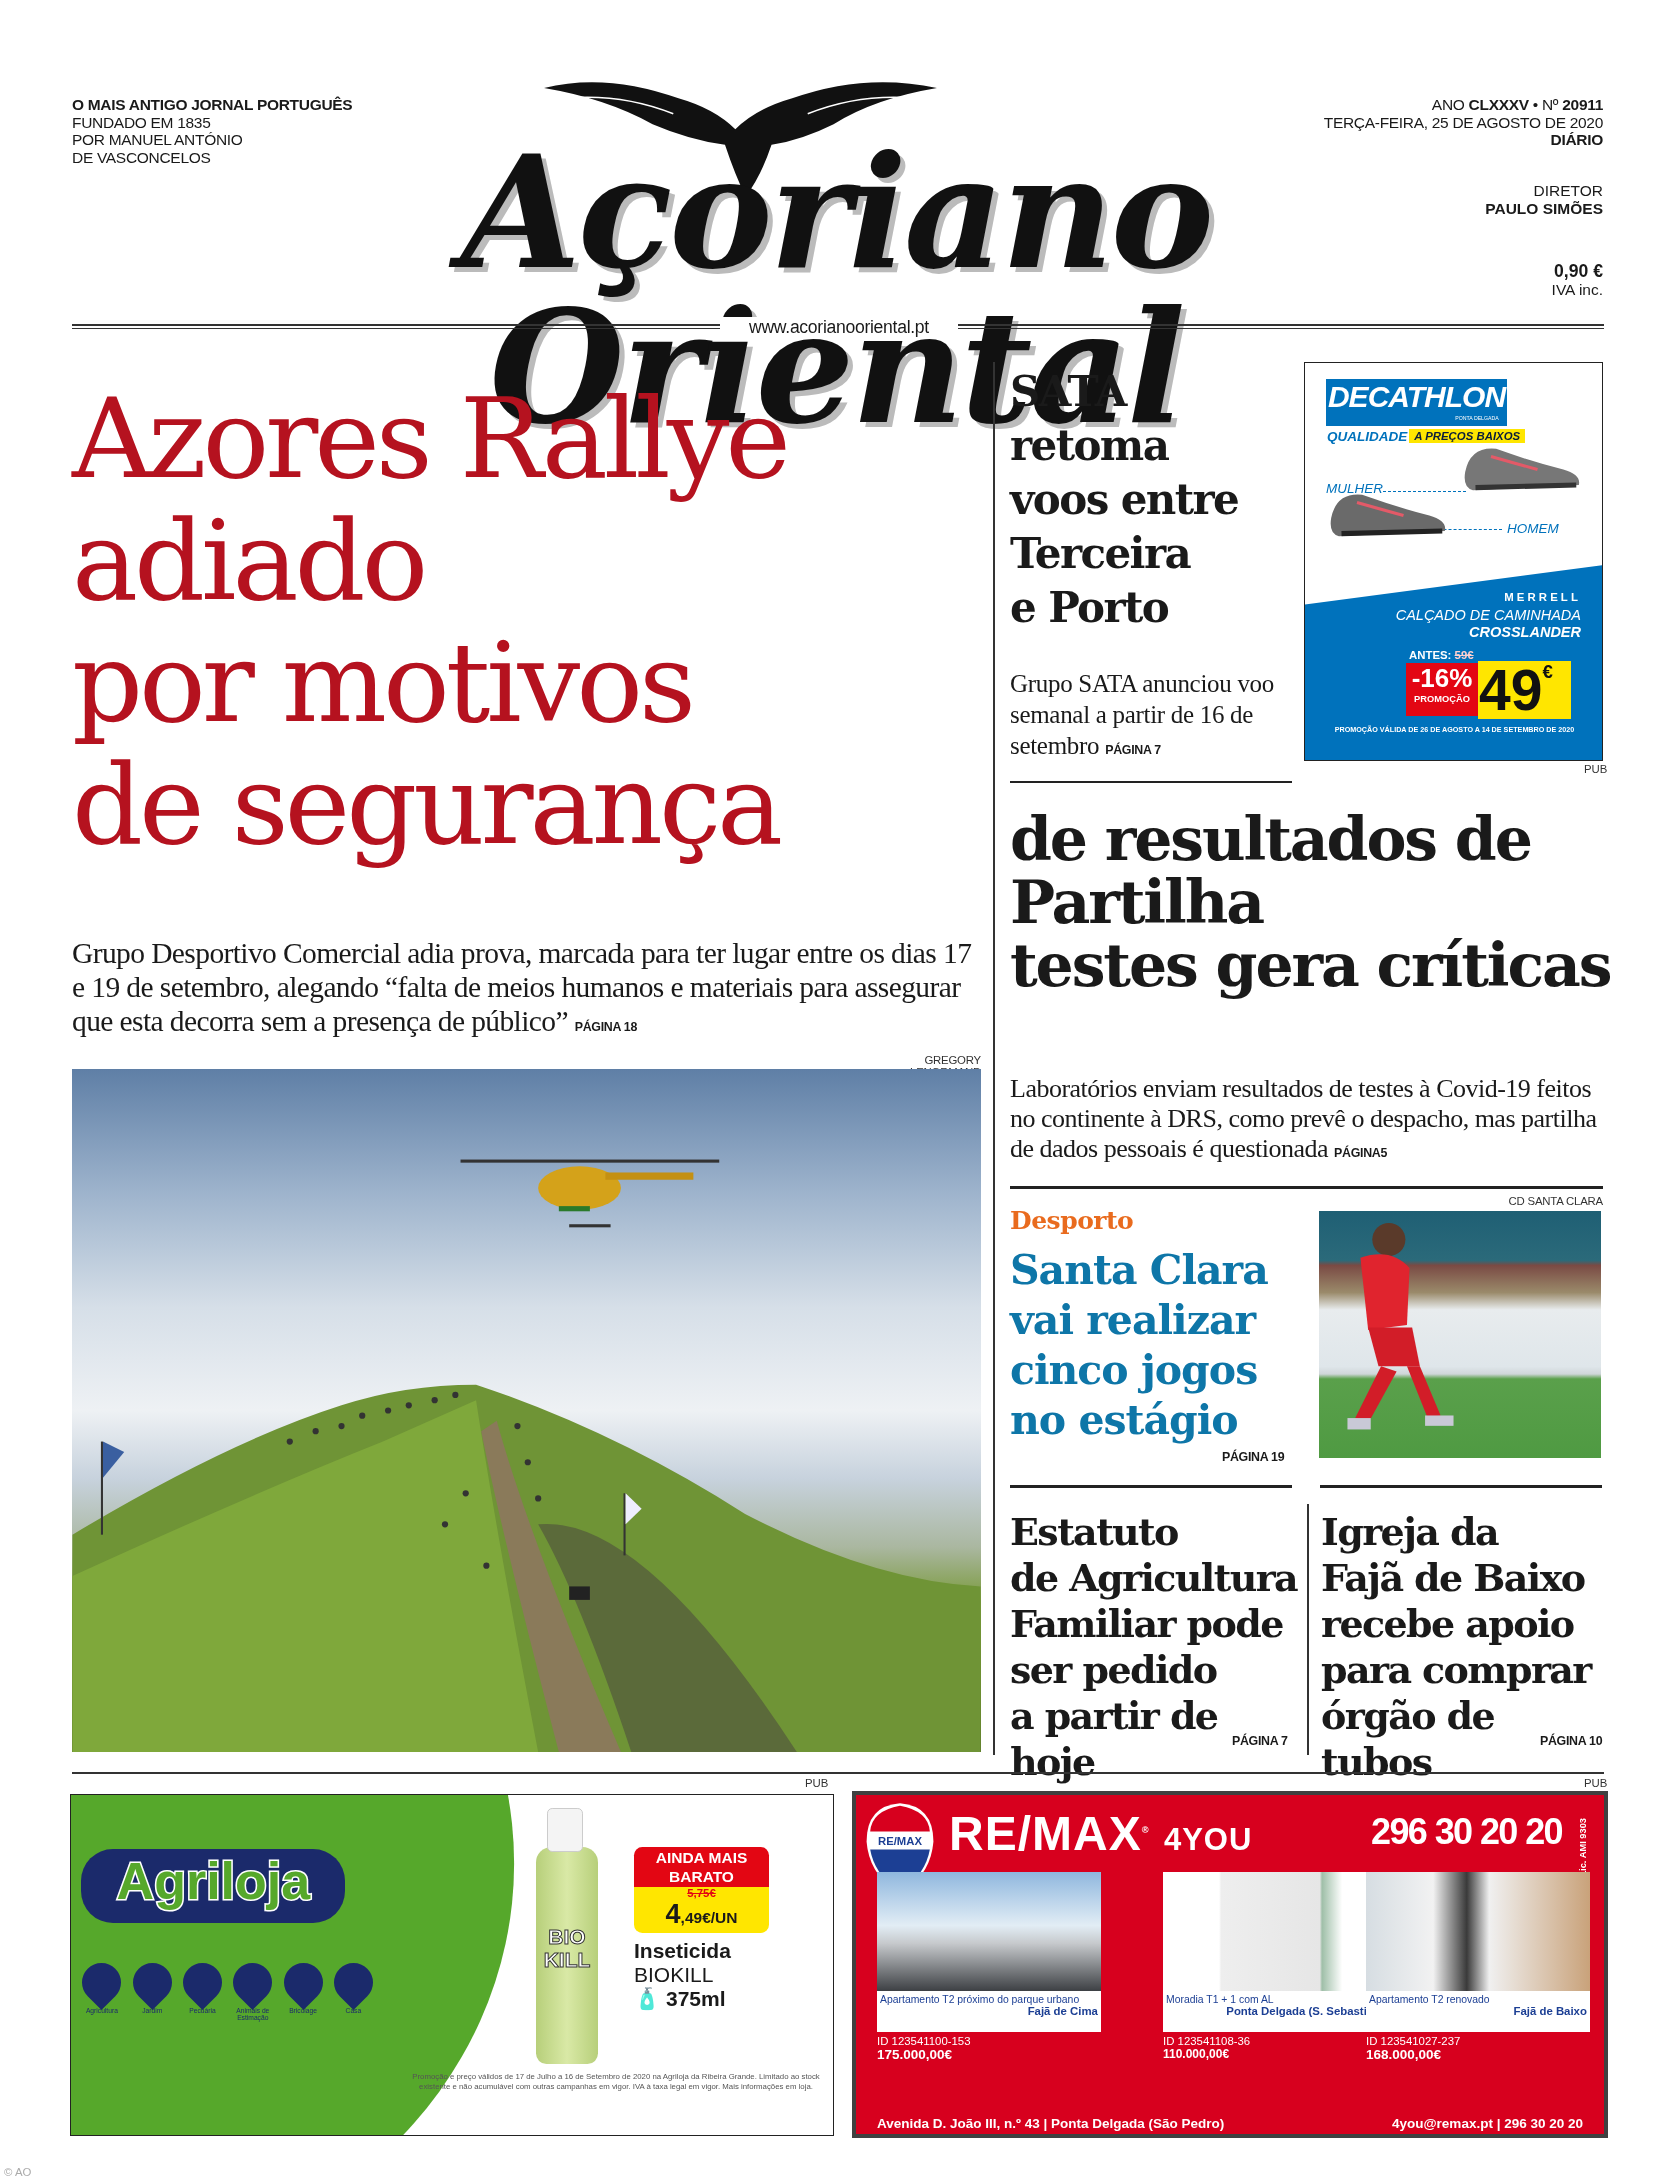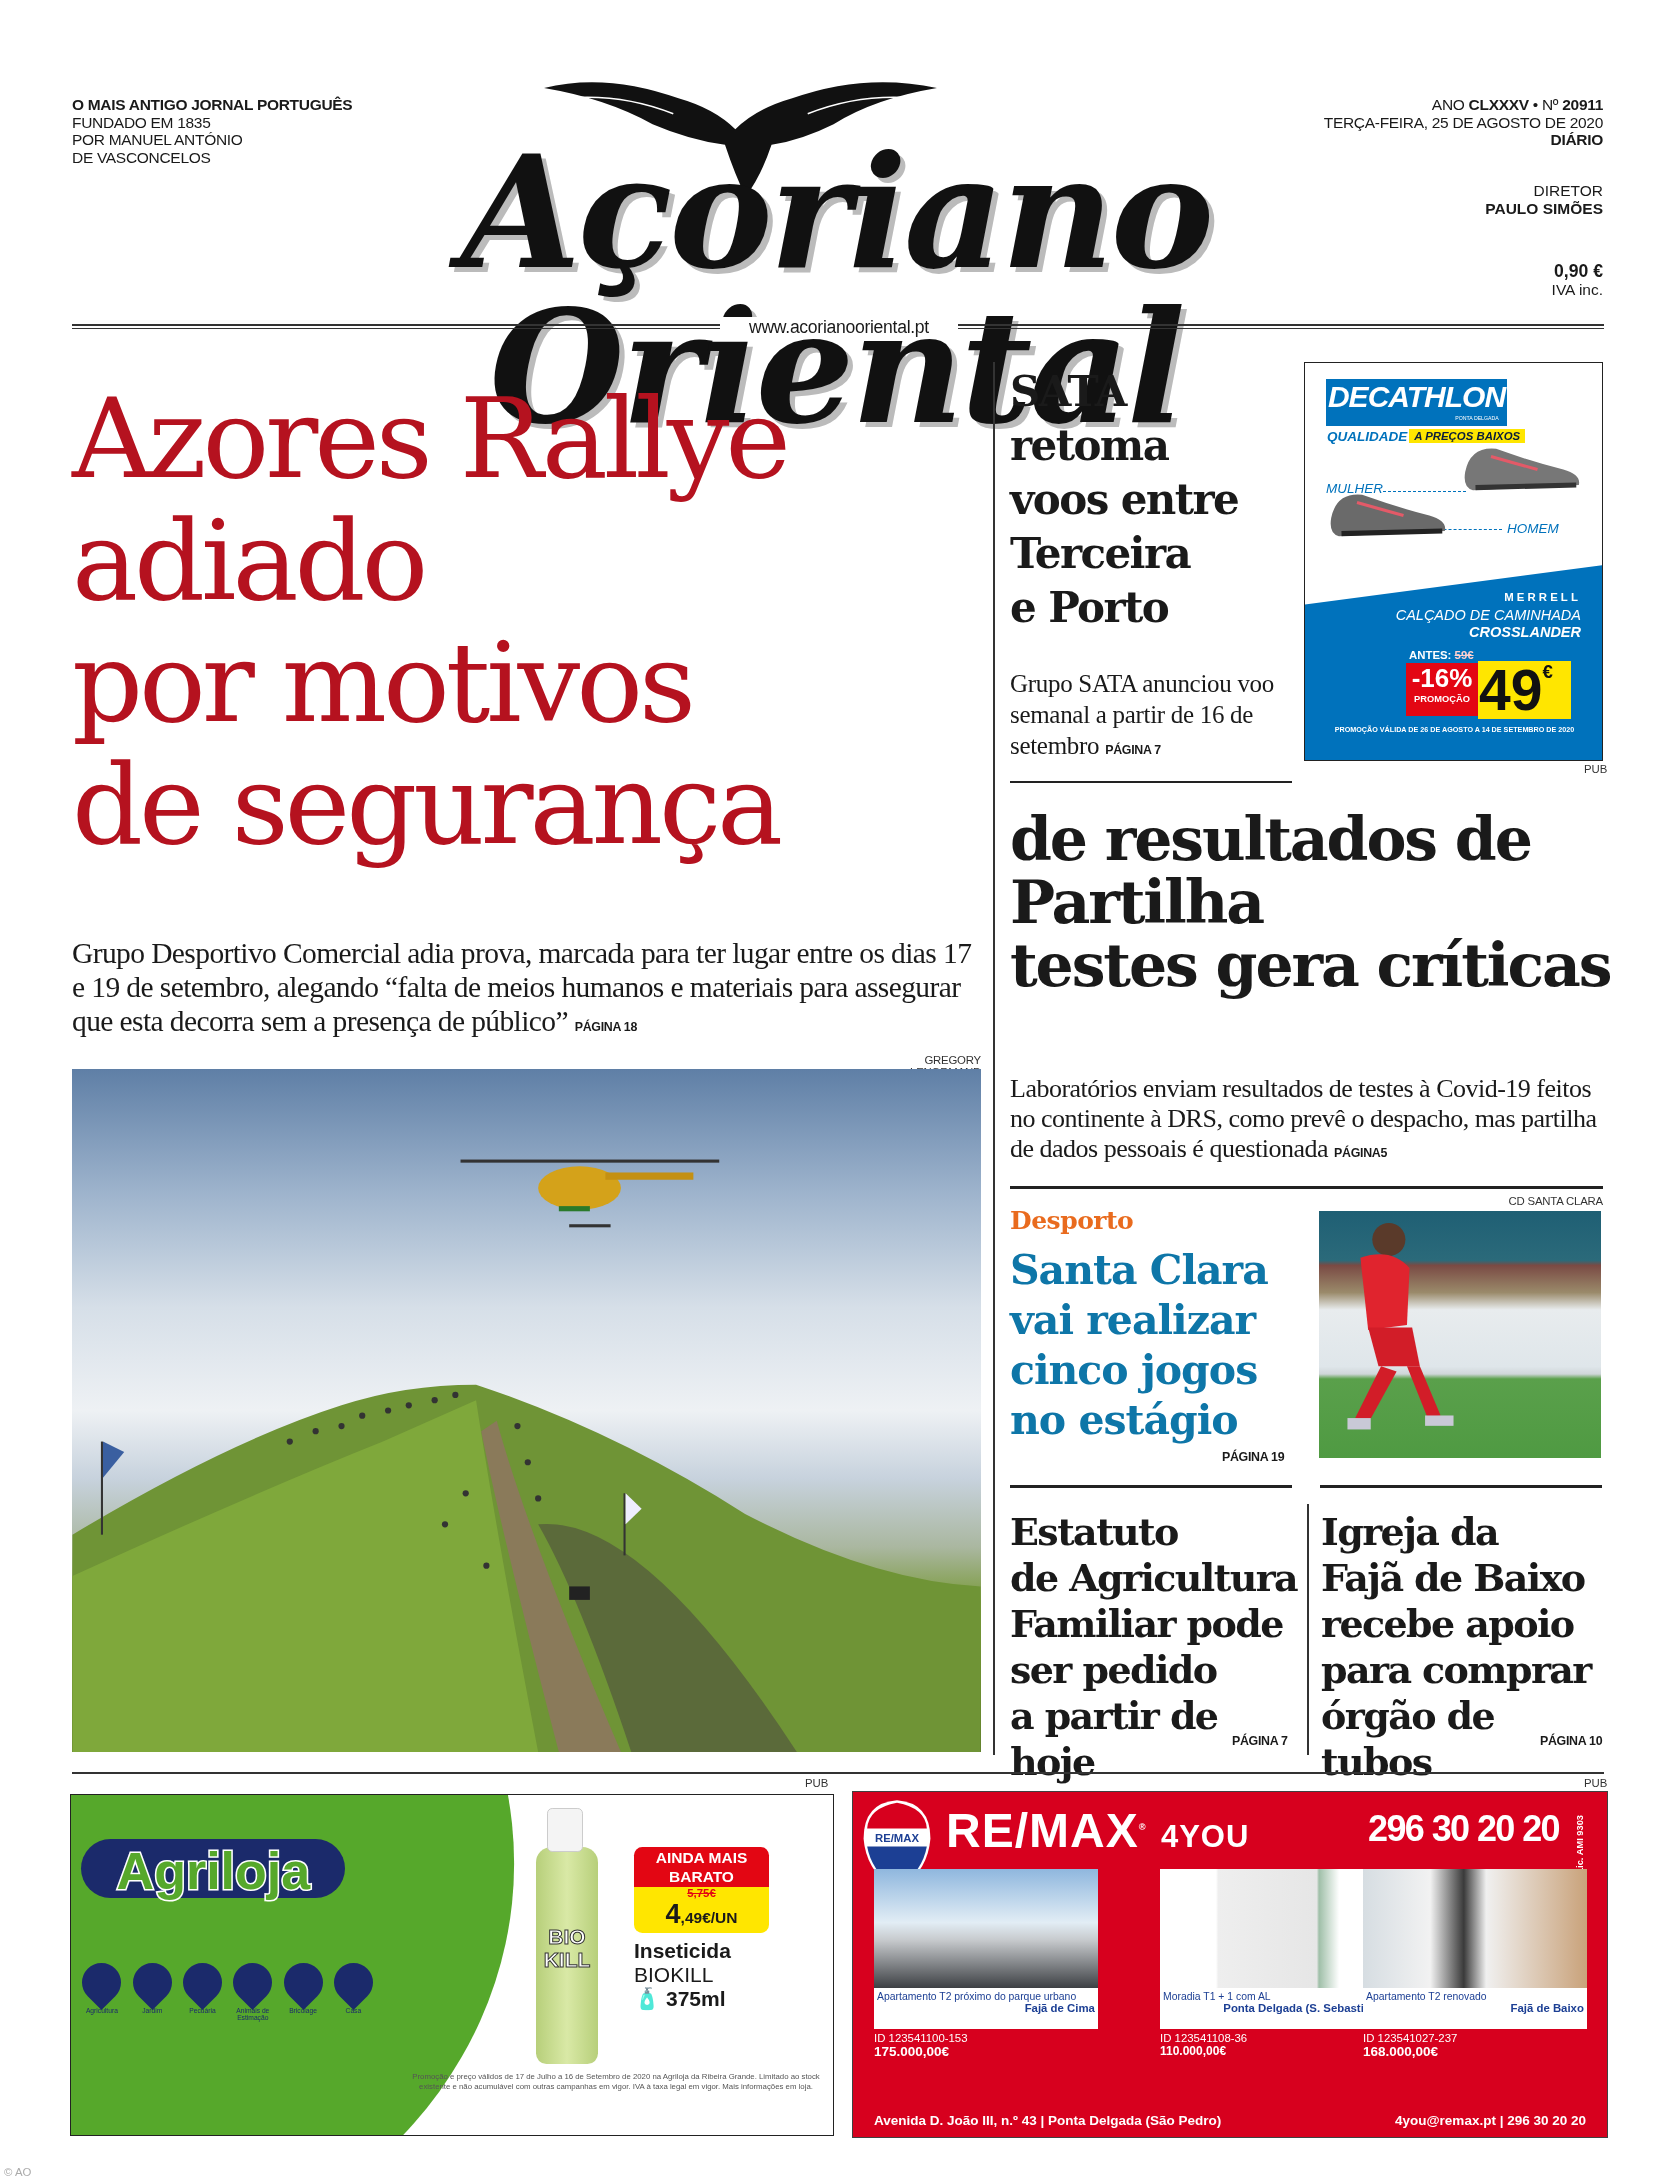--- a/index.html
+++ b/index.html
@@ -41,21 +41,21 @@
   .section { left: 1010px; top: 1206px; font-family: "DejaVu Serif", serif; font-weight: bold; color: #e96b1e; font-size: 25px; letter-spacing: -0.5px; }
   .sc-h { left: 1010px; top: 1245px; width: 290px; font-family: "DejaVu Serif", serif; font-weight: bold; color: #0e76a8; font-size: 41px; line-height: 50px; letter-spacing: -1px; }
   .sc-photo { left: 1319px; top: 1211px; width: 282px; height: 247px;
               background: linear-gradient(180deg, #1f5f74 0%, #2b6a7a 20%, #7a4a44 22%, #9a8a6a 33%, #e8ecee 40%, #dfe6ea 63%, #cfd6d9 66%, #5aa04b 68%, #4f9a42 100%); overflow:hidden; }
   .small-h { font-family: "DejaVu Serif", serif; font-weight: bold; font-size: 38px; line-height: 46px; letter-spacing: -1.6px; }
 
   
   .pub { font-size: 11.4px; color: #333; }
   .deca { left: 1304px; top: 362px; width: 299px; height: 399px; border: 1.6px solid #222; background: #fff; overflow: hidden; }
   .agri { left: 70px; top: 1794px; width: 764px; height: 342px; border: 1px solid #222; overflow: hidden; background: #fff; }
-  .remax { left: 852px; top: 1791px; width: 756px; height: 347px; background: #d7001e; border: 1px solid #404040; overflow: hidden; color: #fff; }
+  .remax { left: 852px; top: 1791px; width: 756px; height: 347px; background: #d7001e; border: 4px solid #404040; overflow: hidden; color: #fff; }
   .foot { left: 4.1px; top: 2166px; font-size: 11.4px; color: #aaa; }
 </style>
 </head>
 <body>
 
 <div class="abs tagline">
   <div class="b">O MAIS ANTIGO JORNAL PORTUGUÊS</div>
   <div>FUNDADO EM 1835</div>
   <div>POR MANUEL ANTÓNIO</div>
   <div>DE VASCONCELOS</div>
@@ -243,21 +243,21 @@
   <div>órgão de tubos</div>
 </div>
 <div class="abs pg" style="left:1540px; top:1734px;">PÁGINA 10</div>
 
 <div class="abs" style="left:72px; top:1772px; width:1532px; height:1.6px; background:#333;"></div>
 <div class="abs pub" style="left:805px; top:1777px;">PUB</div>
 <div class="abs pub" style="left:1584px; top:1777px;">PUB</div>
 
 <div class="abs agri">
   <div class="abs" style="left:0; top:0; width:764px; height:342px; background:#56a82b; clip-path: ellipse(58% 120% at 0% 20%);"></div>
-  <div class="abs" style="left:10.4px; top:44px; width:264px; height:59px; background:#1b2a6b; border-radius:32px;">
+  <div class="abs" style="left:10.4px; top:54px; width:264px; height:74px; background:#1b2a6b; border-radius:32px;">
     <div style="color:#56a82b; font-weight:bold; font-size:52px; line-height:65px; text-align:center; -webkit-text-stroke: 3.1px #fff; paint-order: stroke fill;">Agriloja</div>
   </div>
   <div class="abs" style="left:10.4px; top:168px; width:300px; display:flex; gap:9.3px;">
     <div style="width:41px; text-align:center;">
         <div style="width:39px; height:39px; border-radius:50% 50% 50% 0; transform:rotate(-45deg); background:#1b2a6b; margin:0 auto;"></div>
         <div style="font-size:6.7px; color:#1b2a6b; margin-top:5.2px;">Agricultura</div>
       </div>
     <div style="width:41px; text-align:center;">
         <div style="width:39px; height:39px; border-radius:50% 50% 50% 0; transform:rotate(-45deg); background:#1b2a6b; margin:0 auto;"></div>
         <div style="font-size:6.7px; color:#1b2a6b; margin-top:5.2px;">Jardim</div>

